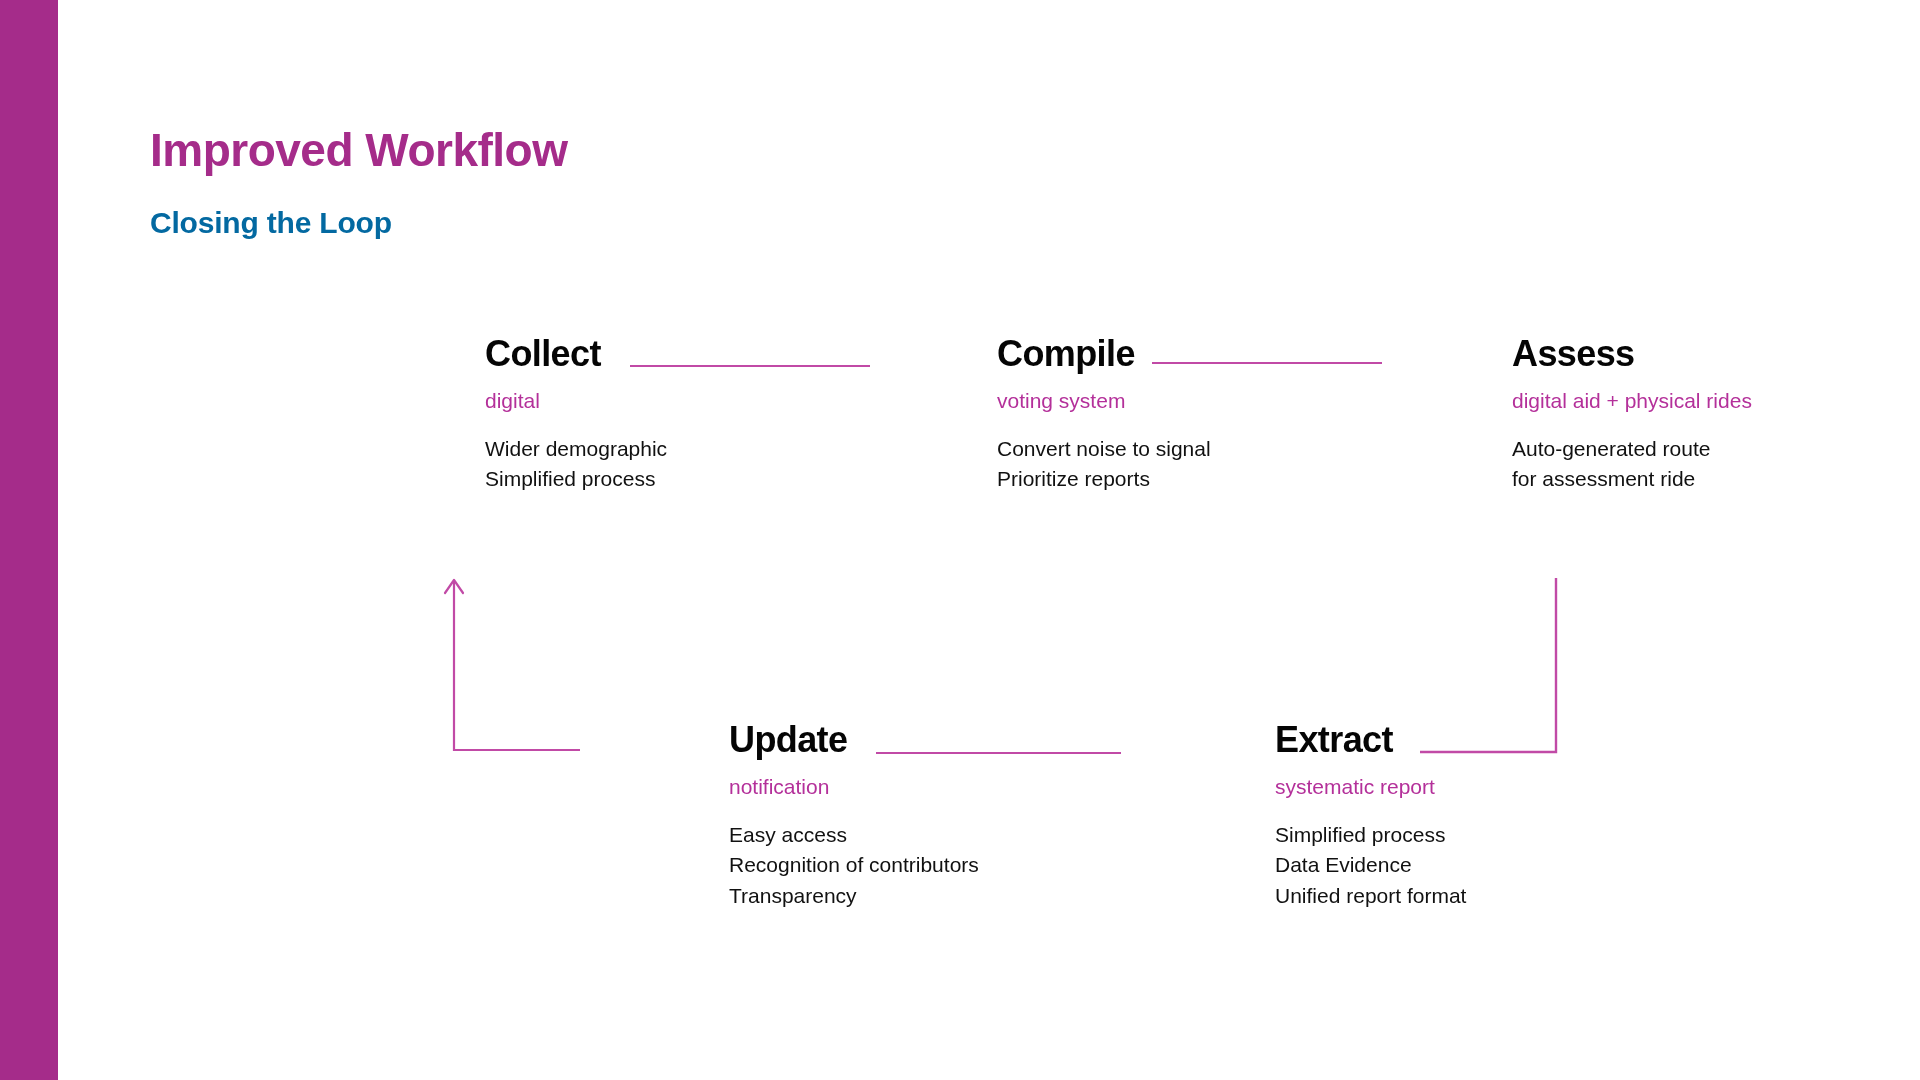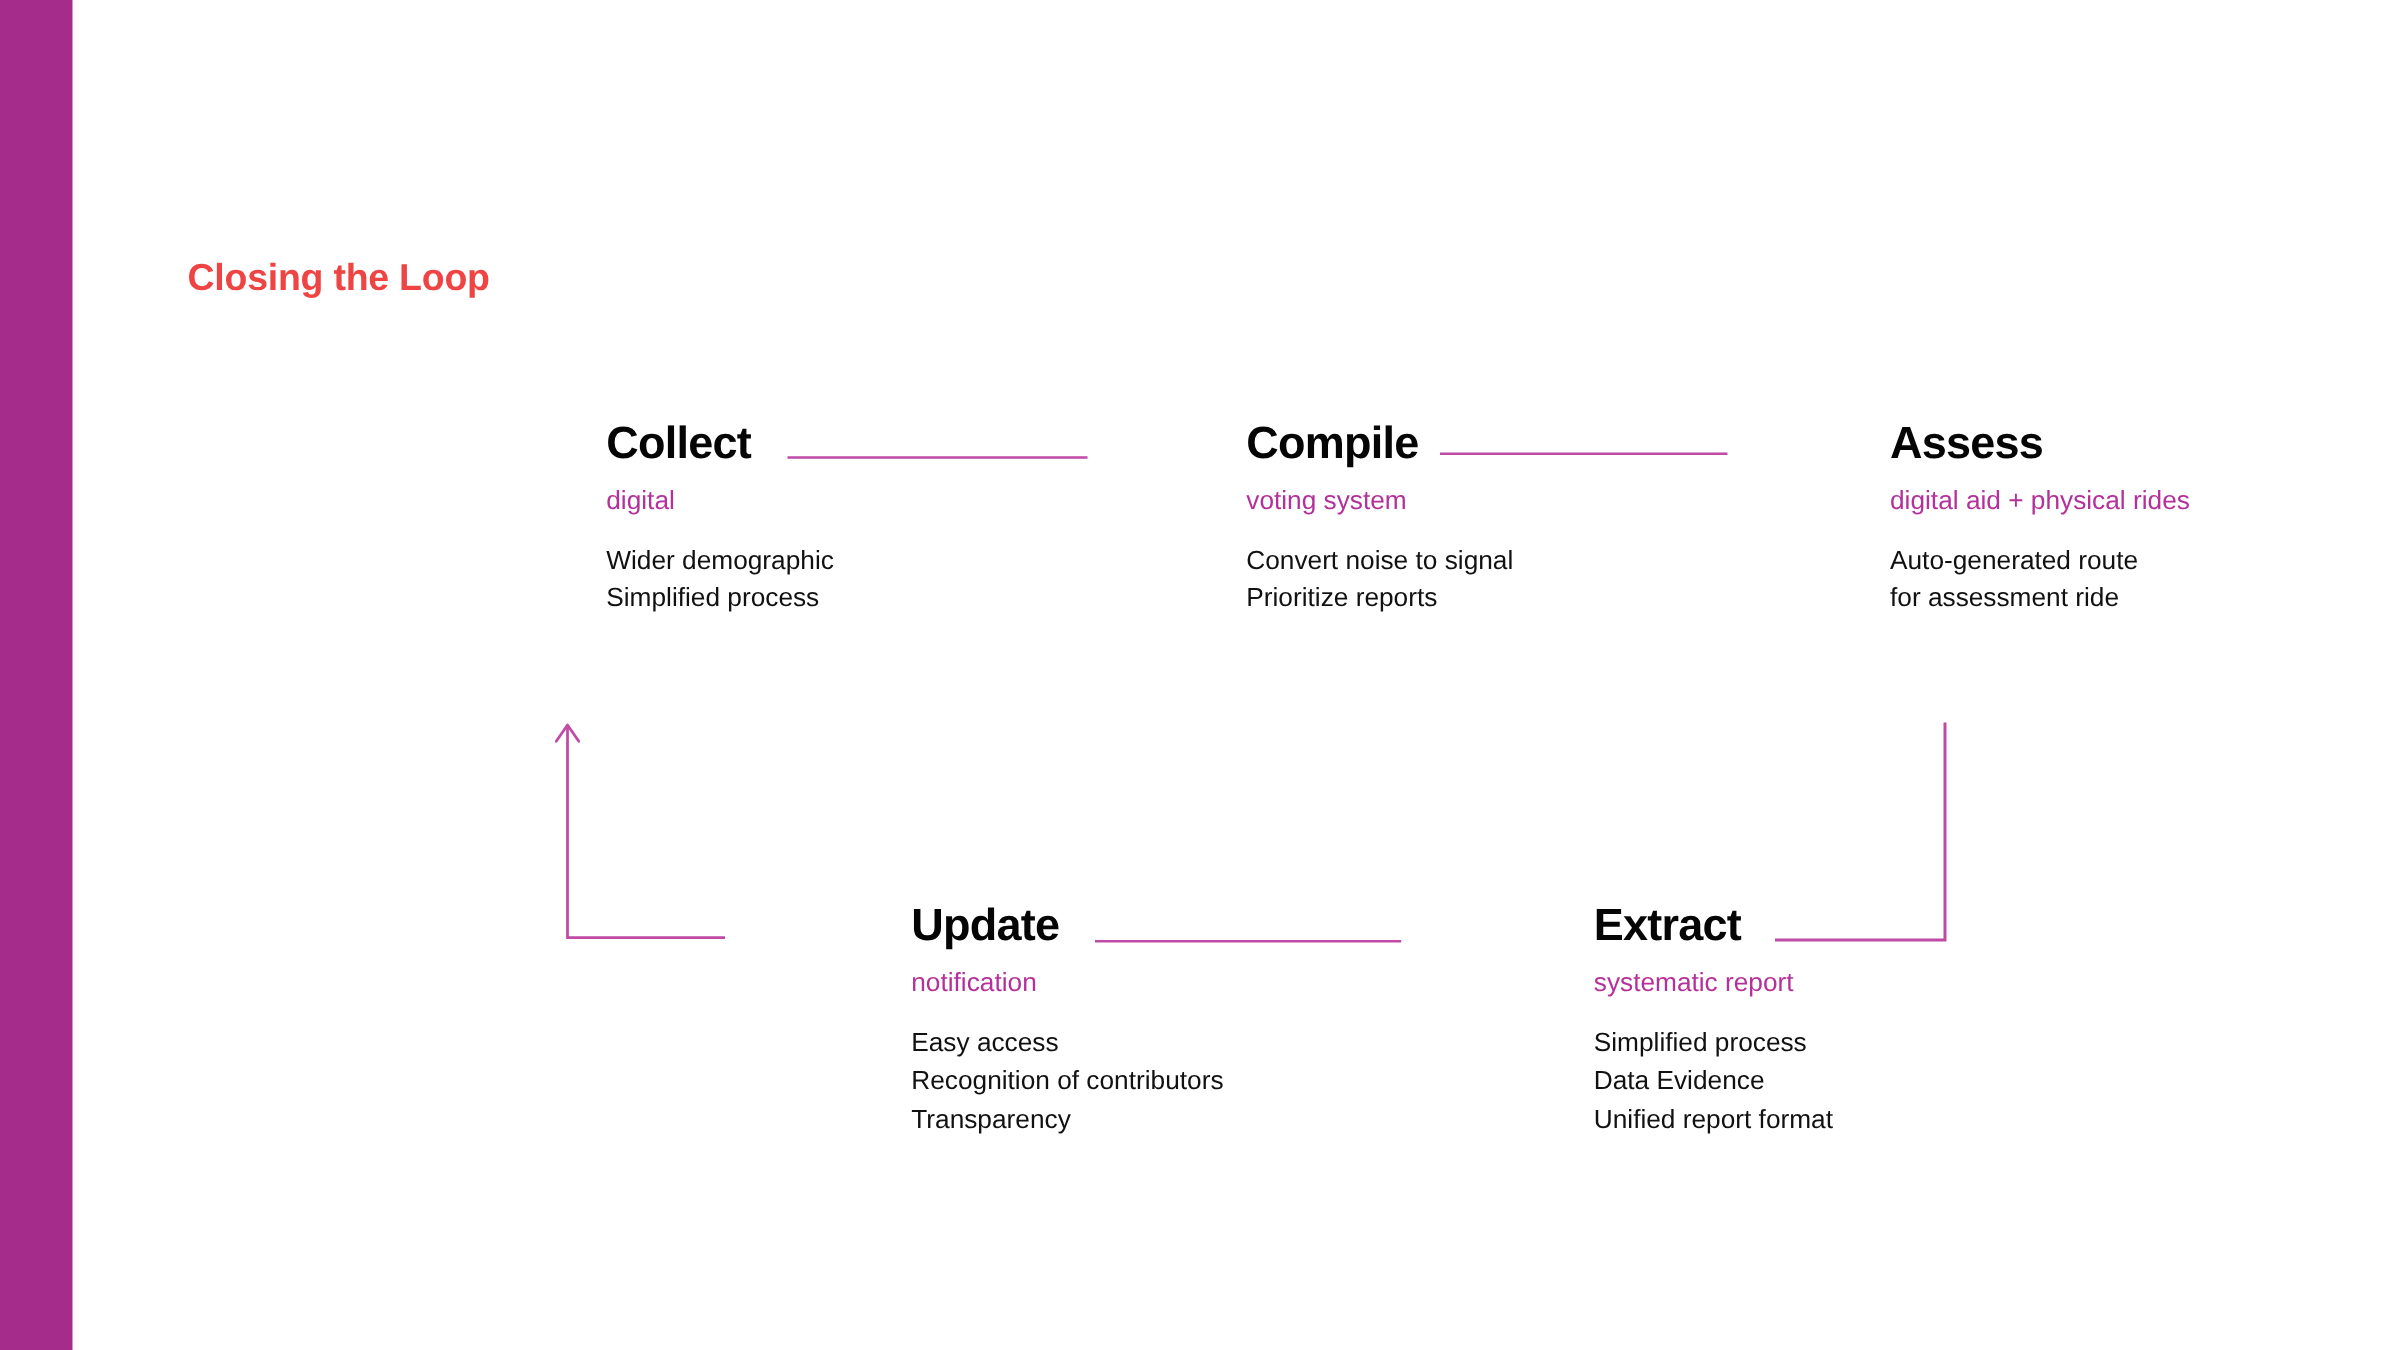--- a/index.html
+++ b/index.html
@@ -15,21 +15,21 @@
     background:#a52c8a;
   }
 
   .title{
     position:absolute;left:150px;top:125px;
     font-size:46px;font-weight:700;color:#a52c8a;
     letter-spacing:-0.5px;line-height:1.1;white-space:nowrap;
   }
   .subtitle{
     position:absolute;left:150px;top:206px;
-    font-size:30px;font-weight:700;color:#ef4444;
+    font-size:30px;font-weight:700;color:#0369a1;
     letter-spacing:-0.2px;line-height:1.1;white-space:nowrap;
   }
 
   
   .node{position:absolute;text-align:center;}
   .node-title{
     font-size:36px;font-weight:700;color:#050505;
     letter-spacing:-0.6px;line-height:1.05;white-space:nowrap;
   }
   .node-sub{
@@ -64,20 +64,21 @@
   .rconn{left:1420px;top:572px;width:150px;height:186px;}
   .lconn svg,.rconn svg{display:block;overflow:visible;}
 </style>
 </head>
 <body>
 
 <div id="slide">
 
   <div class="accent-bar"></div>
 
+  <div class="title">Improved Workflow</div>
   <div class="subtitle">Closing the Loop</div>
 
   <div class="node n-collect">
     <div class="node-title">Collect</div>
     <div class="node-sub">digital</div>
     <div class="node-body">
       <div>Wider demographic</div>
       <div>Simplified process</div>
     </div>
   </div>

